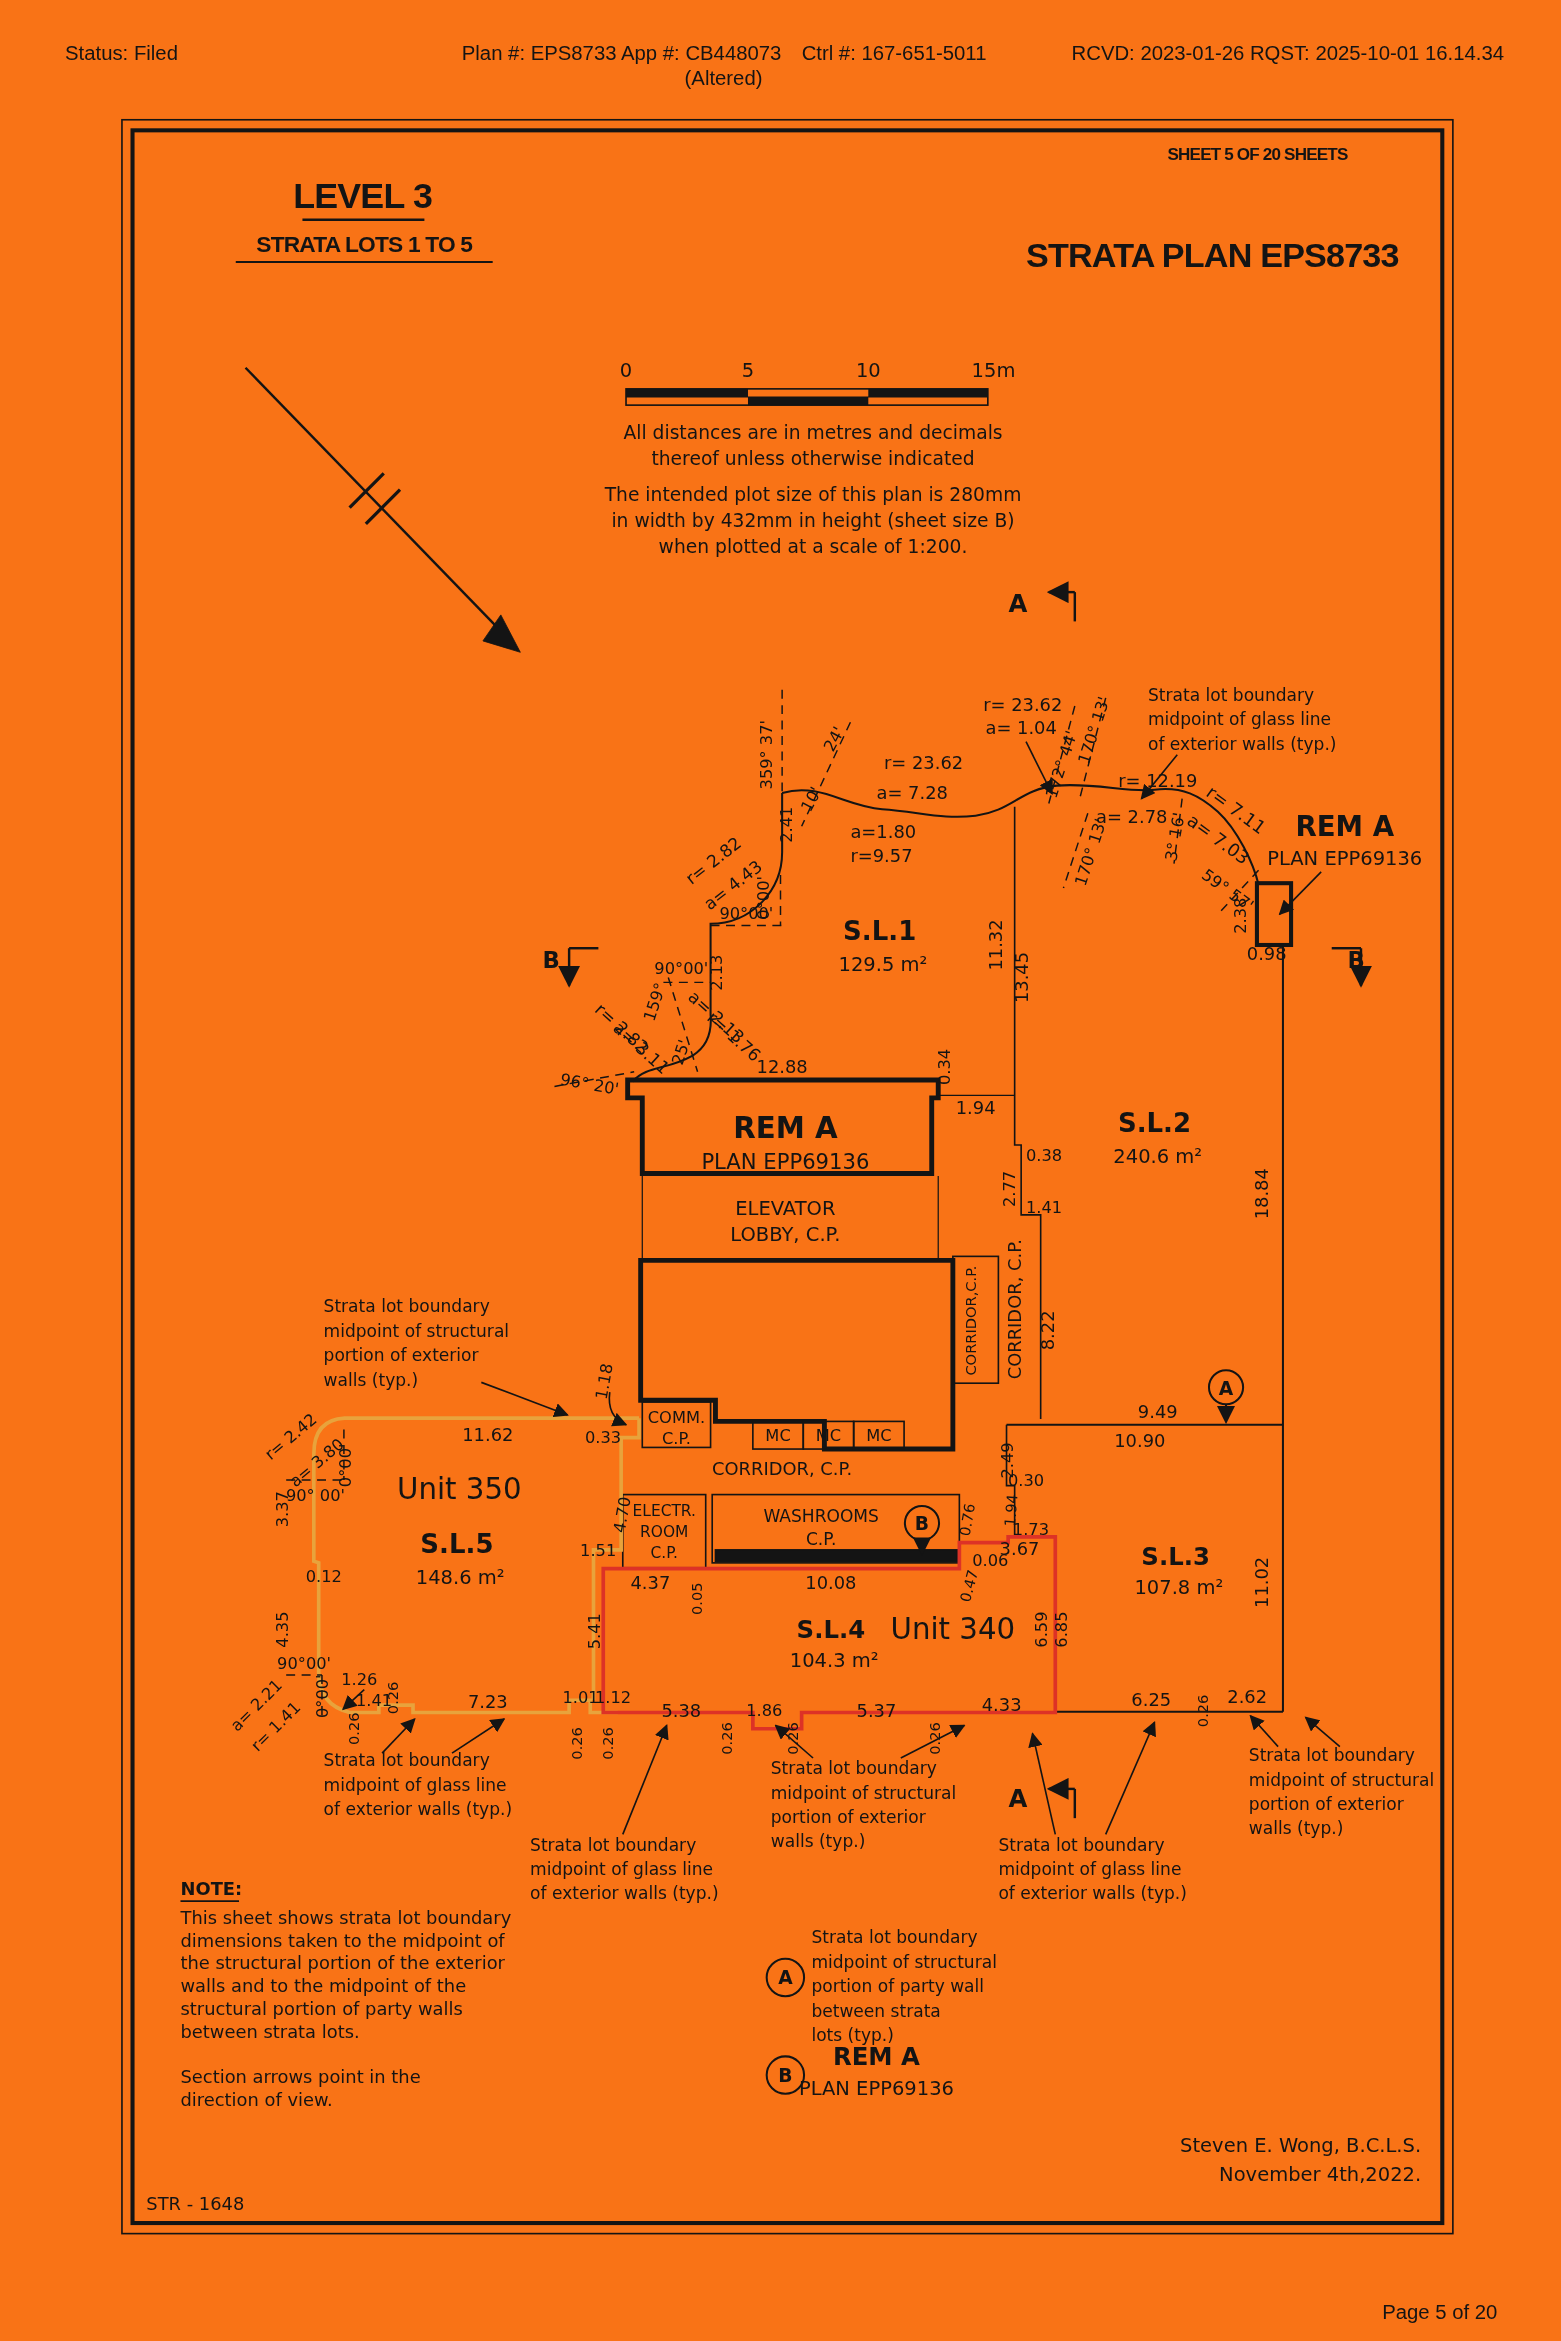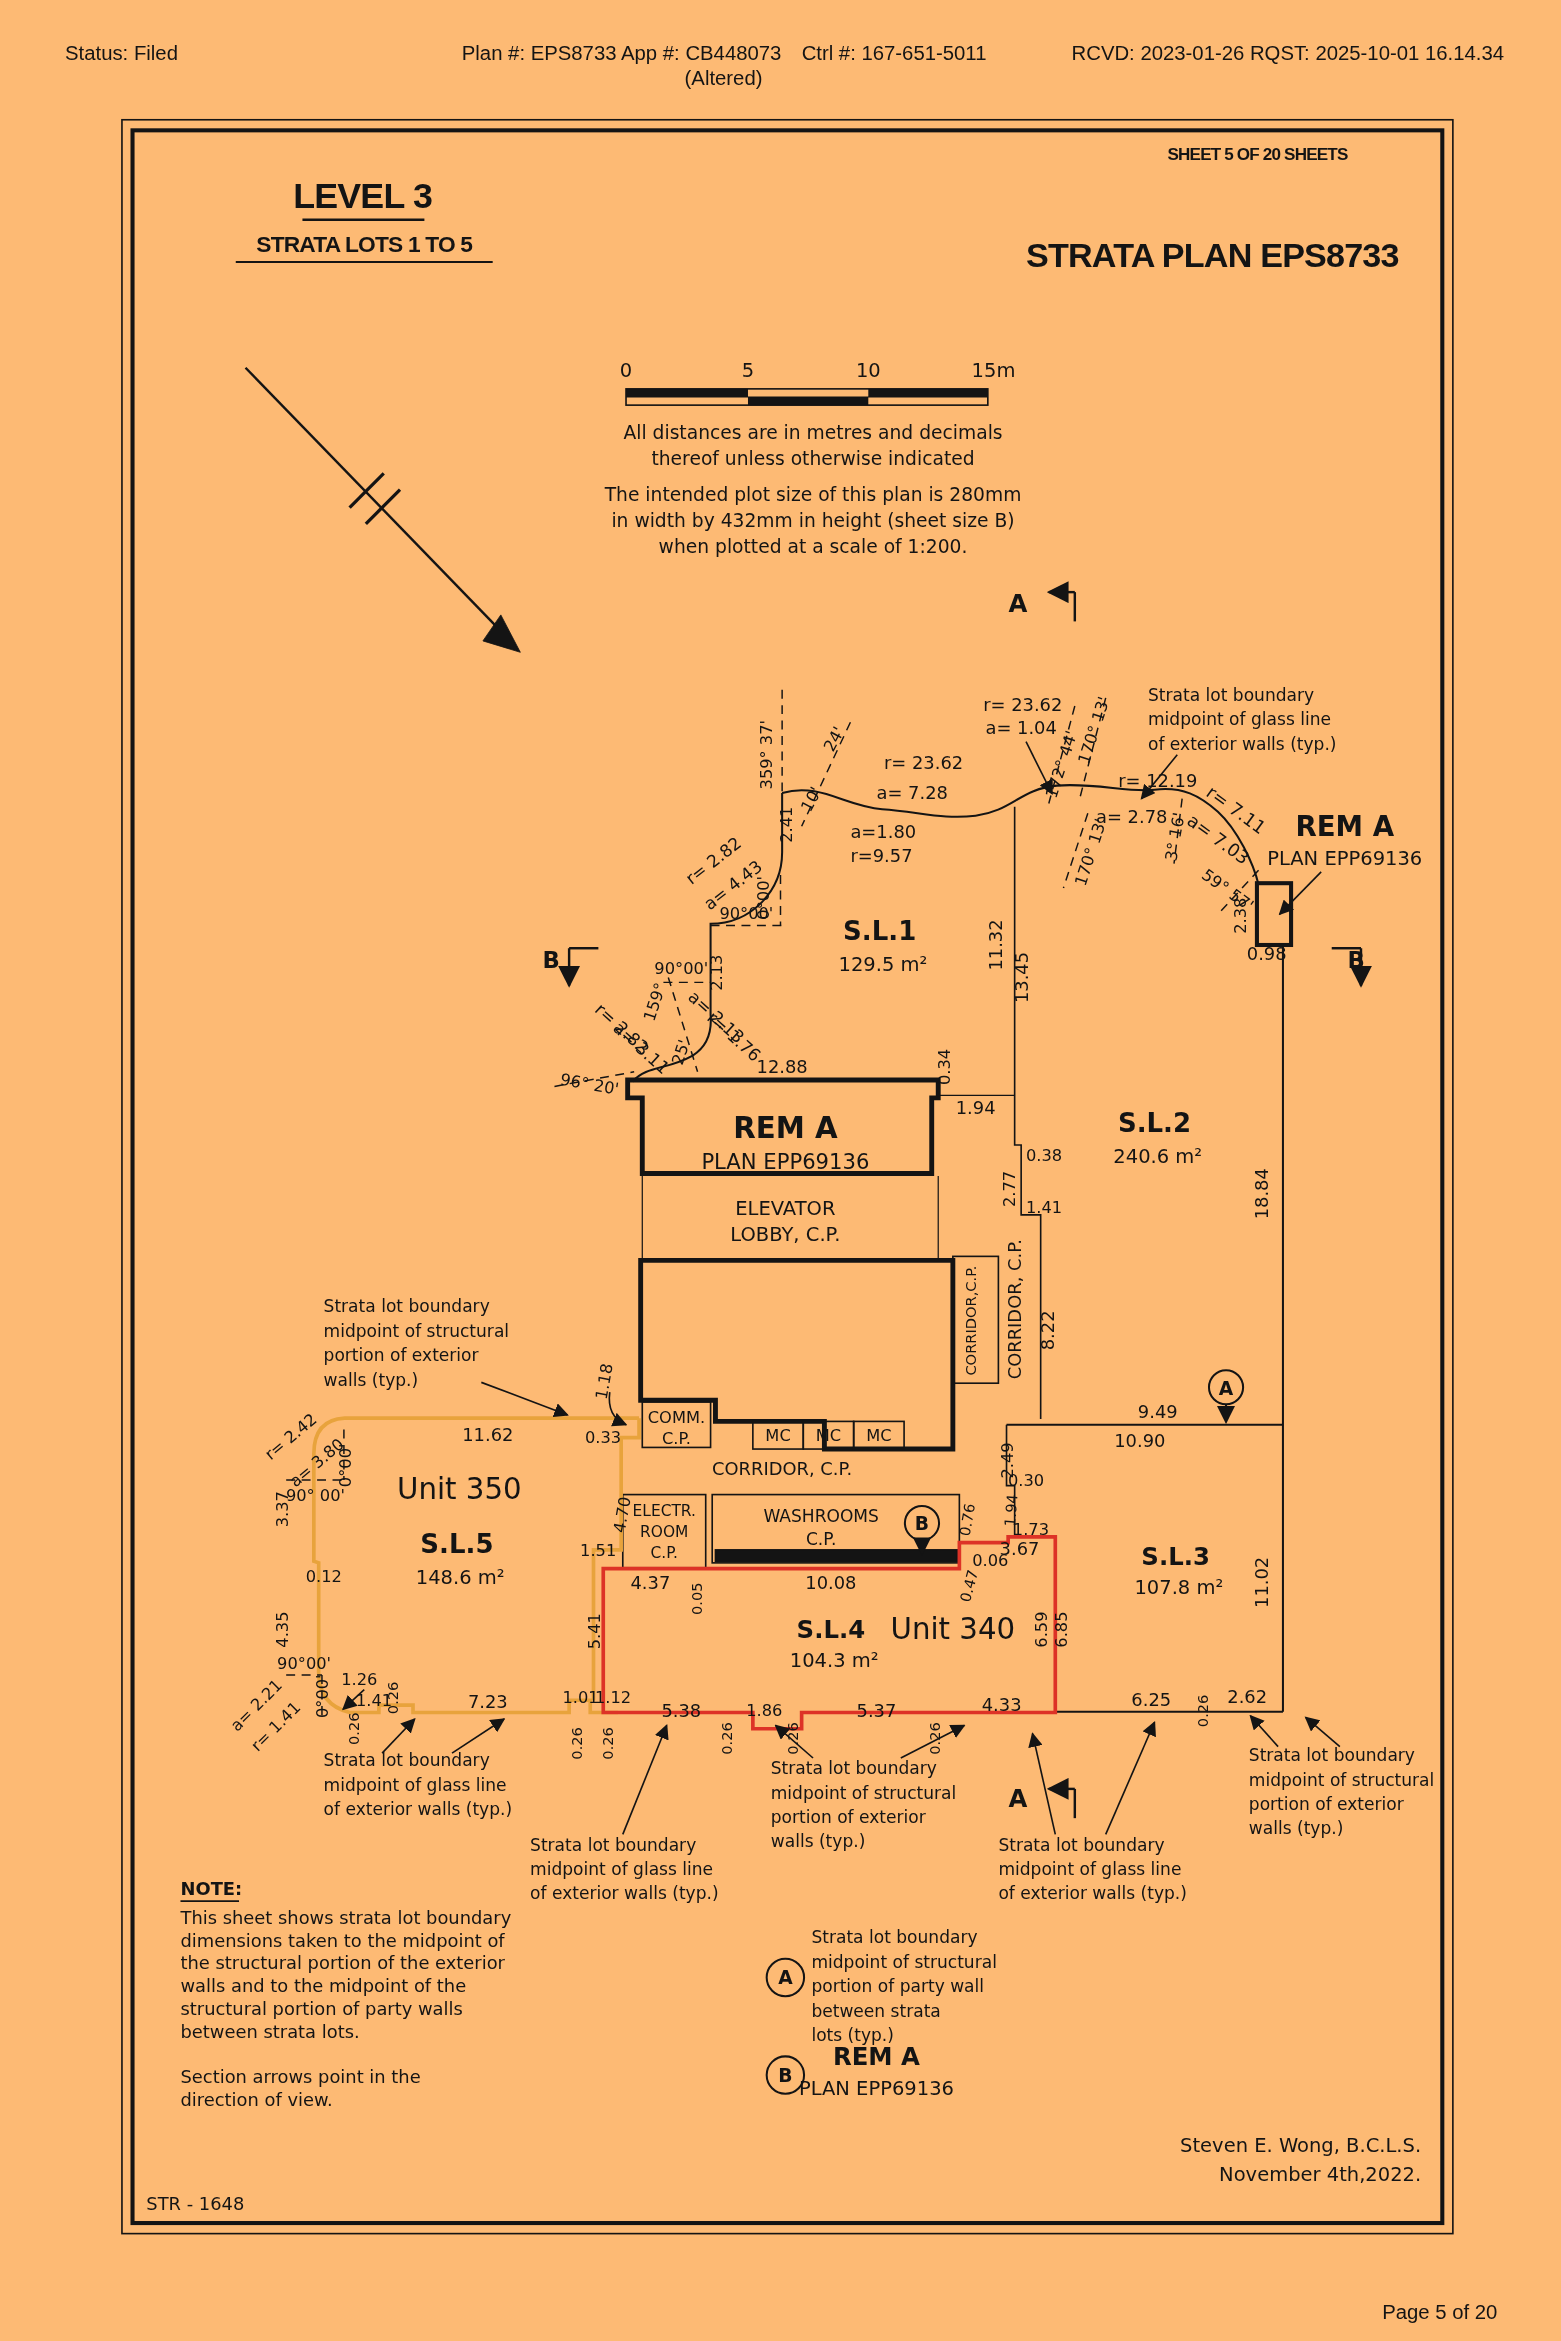--- a/index.html
+++ b/index.html
@@ -1,16 +1,16 @@
 <!DOCTYPE html>
 <html style="font-size:13px"><head>
 <meta charset="utf-8">
 <style>
   html,body{margin:0;padding:0;background:#e9e9e9;}
-  .page{position:relative;width:1561px;height:2342px;background:#fdba74;overflow:hidden;
+  .page{position:relative;width:1561px;height:2342px;background:#f97316;overflow:hidden;
         font-family:"DejaVu Sans",sans-serif;}
   svg{position:absolute;left:0;top:0;}
   svg text{fill:#141414;font-family:"DejaVu Sans",sans-serif;}
   .hdr{font-family:"Liberation Sans",sans-serif;font-size:25px;}
   .ttl{font-family:"Liberation Sans",sans-serif;font-weight:bold;letter-spacing:-1px;}
 </style>
 </head>
 <body>
 
 <div class="page">

